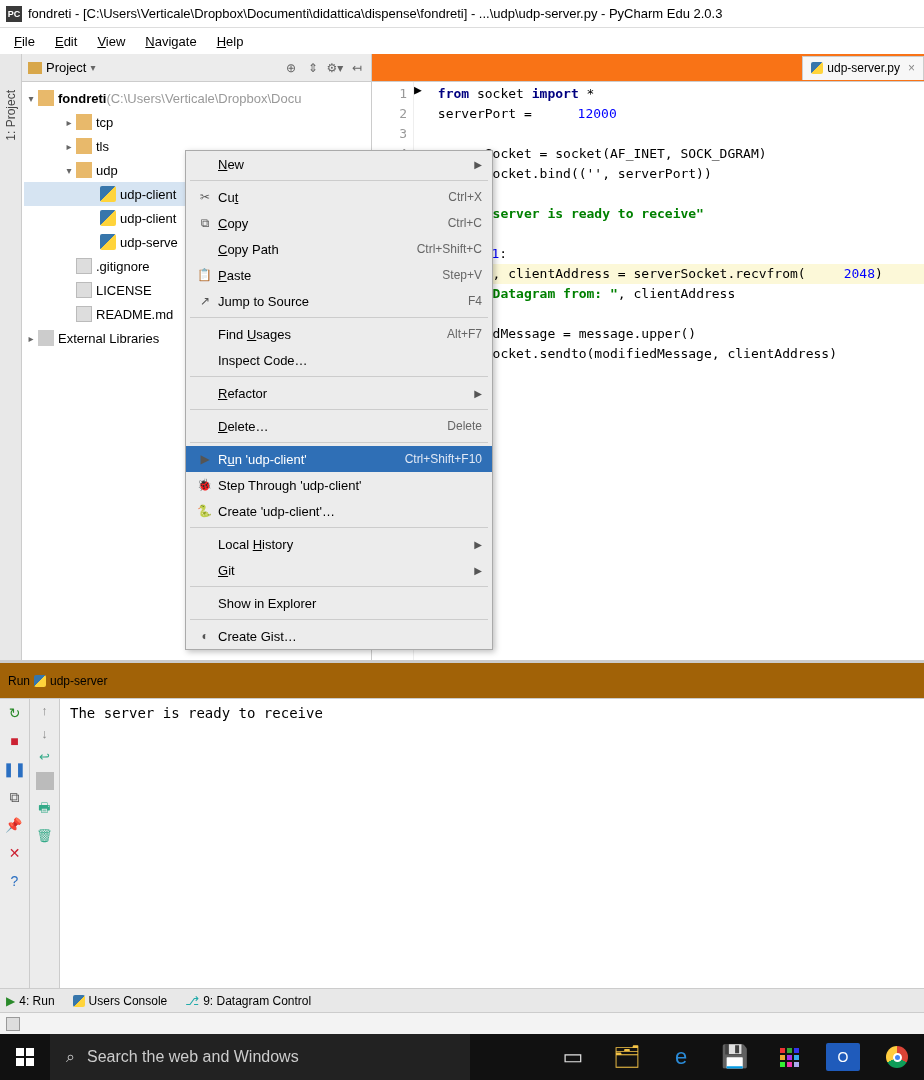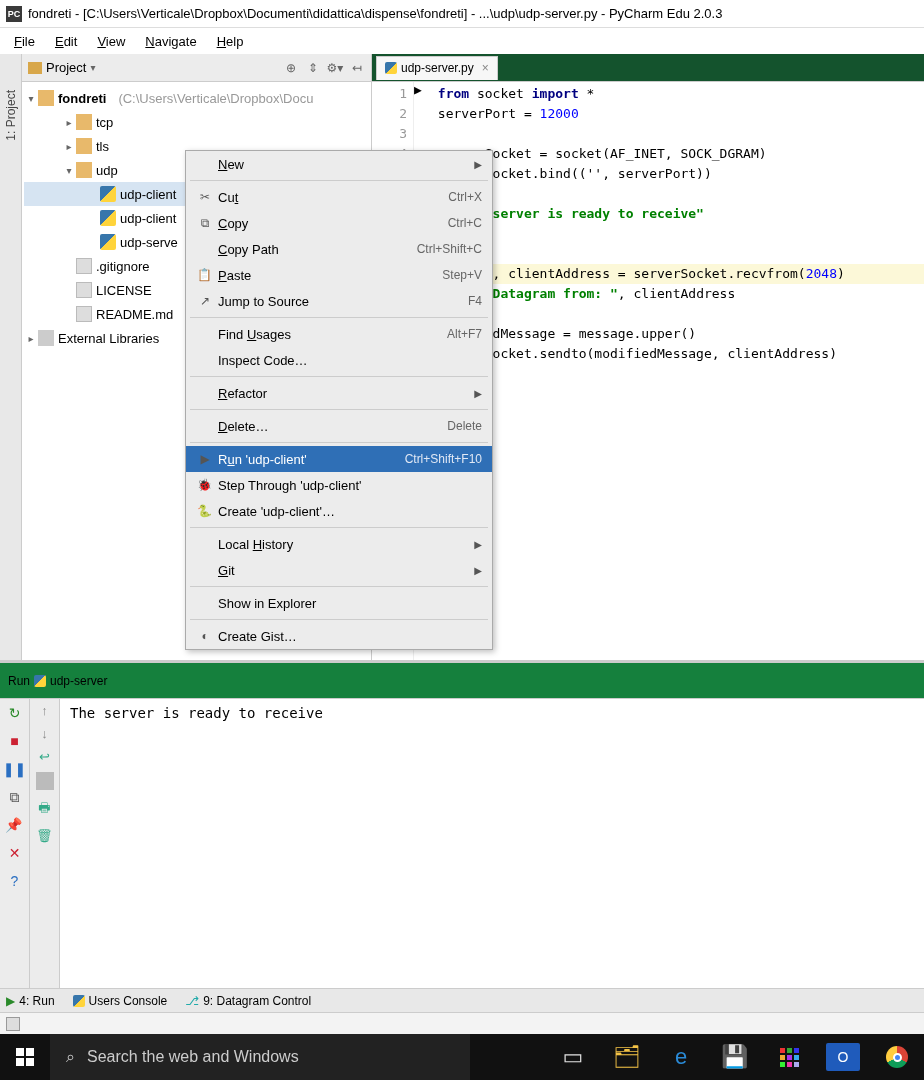--- a/index.html
+++ b/index.html
@@ -158,25 +158,26 @@
 
 
 .editor-area {
   flex: 1;
   display: flex;
   flex-direction: column;
   min-width: 0;
 }
 .editor-tabs {
   height: 28px;
-  background: #14532d;
+  background: #f97316;
   border-bottom: 1px solid #ccc;
   display: flex;
   align-items: center;
   padding-left: 4px;
+  justify-content: flex-end;
 }
 .editor-tab {
   height: 24px;
   background: #f7f7f7;
   border: 1px solid #ccc;
   border-bottom: none;
   display: flex;
   align-items: center;
   padding: 0 8px;
   gap: 4px;
@@ -203,21 +204,21 @@
 }
 .gutter div { height: 20px; line-height: 20px; }
 .code {
   flex: 1;
   padding: 2px 0 16px 16px;
   white-space: pre;
   line-height: 20px;
   overflow: hidden;
 }
 .kw { color: #000080; font-weight: bold; }
-.num { color: #0000ff; }
+.num { color: #0000ff; margin-left: 38px; }
 .str { color: #008000; font-weight: bold; }
 .hl-line { background: #fcf8d8; display: inline-block; width: 100%; }
 
 
 .context-menu {
   position: absolute;
   left: 185px;
   top: 96px;
   width: 308px;
   background: #ececec;
@@ -260,21 +261,21 @@
 
 
 .run-panel {
   height: 328px;
   border-top: 3px solid #ccc;
   display: flex;
   flex-direction: column;
 }
 .run-header {
   height: 36px;
-  background: #15803d;
+  background: #a16207;
   border-bottom: 1px solid #ccc;
   display: flex;
   align-items: center;
   padding: 13px 8px;
   font-size: 12px;
   gap: 4px;
 }
 .run-body {
   flex: 1;
   display: flex;
@@ -422,21 +423,21 @@
         <span class="tb-icon">⚙▾</span>
         <span class="tb-icon">↤</span>
       </div>
     </div>
 
     <div class="tree">
       <div class="tree-row">
         <span class="arrow">▾</span>
         <span class="ticon folder-open"></span>
         <span class="bold">fondreti</span>
-        <span class="muted" style="margin-left:12px;">(C:\Users\Verticale\Dropbox\Docu</span>
+        <span class="muted" style="margin-left:0;">(C:\Users\Verticale\Dropbox\Docu</span>
       </div>
       <div id="tree-items">
           <div class="tree-row" style="padding-left: 38px;">
             <span class="arrow">▸</span>
             <span class="ticon folder"></span>
             <span>tcp</span>
           </div>
           <div class="tree-row" style="padding-left: 38px;">
             <span class="arrow">▸</span>
             <span class="ticon folder"></span>

